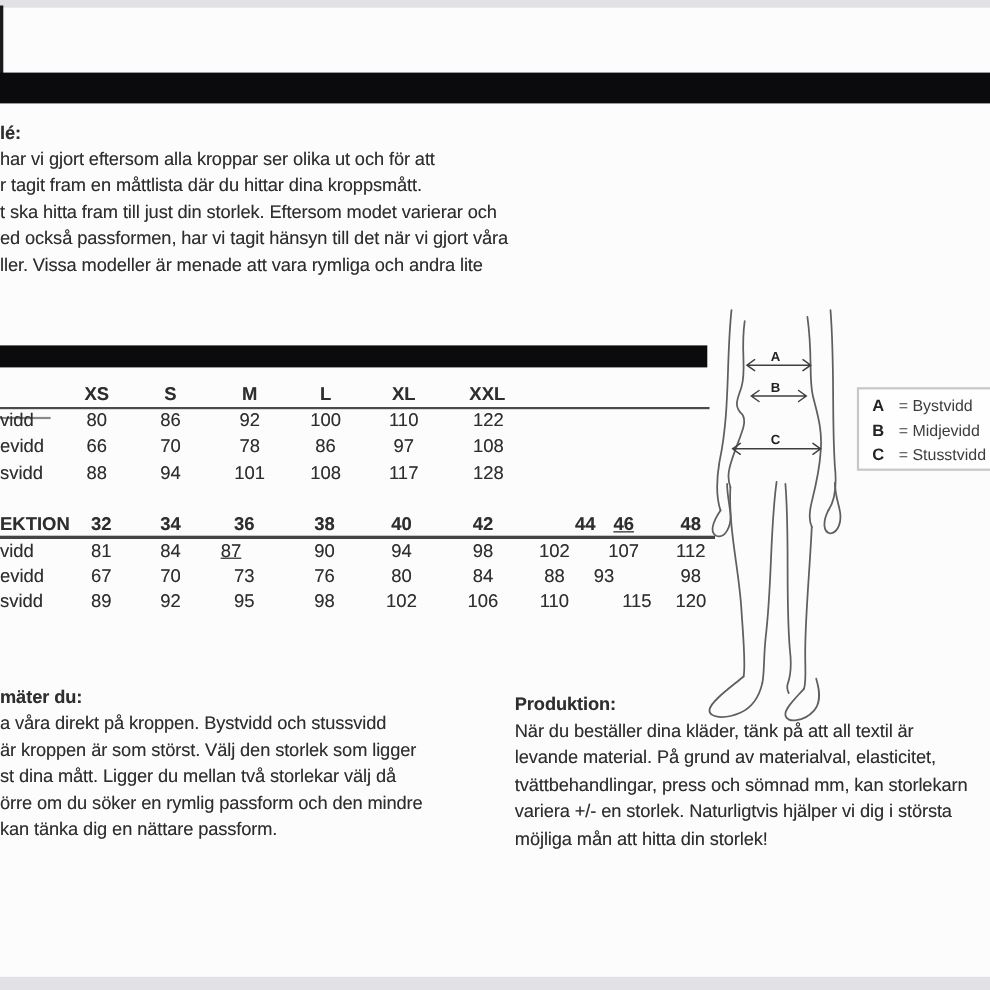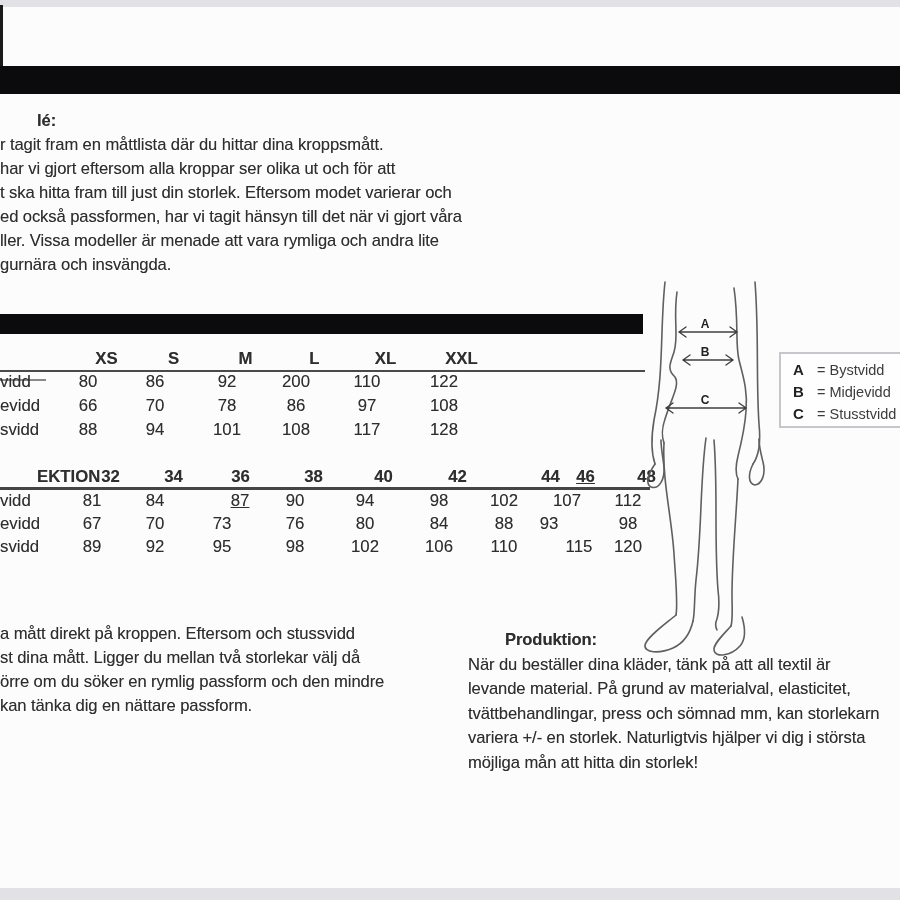--- a/index.html
+++ b/index.html
@@ -8,21 +8,21 @@
     background:#fcfcfd;
     font-family:"Liberation Sans", sans-serif;
     color:#2e2e2e;
   }
   .abs{position:absolute;}
   .blackbar{background:#0b0b0d;}
   .strip{background:#e1e1e6;}
   .para{font-size:16.6px;line-height:24px;letter-spacing:-0.1px;white-space:nowrap;
         text-shadow:0 0 0.5px rgba(50,50,50,.45);}
   .para .b{font-weight:bold;}
-  .b{font-weight:bold;padding-left:37px;}
+  .b{font-weight:bold;}
   .cell{position:absolute;transform:translateX(-50%);font-size:16.8px;white-space:nowrap;
         text-shadow:0 0 0.5px rgba(50,50,50,.4);}
   .rowlabel{position:absolute;left:0;font-size:16.8px;white-space:nowrap;
         text-shadow:0 0 0.5px rgba(50,50,50,.4);}
   .trow{position:absolute;left:0;width:660px;height:24px;}
   .rule{position:absolute;left:0;background:#4a4a4a;}
   .legend{
     position:absolute;left:779px;top:352px;width:134px;height:76px;
     border:2px solid #c6c6cb;background:#fefefe;box-sizing:border-box;
     padding:7px 0 0 12px;
@@ -35,26 +35,25 @@
 <body>
 
 <div class="abs strip" style="left:0;top:0;width:900px;height:7px;"></div>
 
 <div class="abs" style="left:0;top:5px;width:3px;height:62px;background:#1a1a1a;"></div>
 
 <div class="abs blackbar" style="left:0;top:66px;width:900px;height:28px;"></div>
 
 <div class="abs para" style="left:0;top:109px;">
   <div class="b">lé:</div>
+  <div>har vi gjort eftersom alla kroppar ser olika ut och för att</div>
   <div>r tagit fram en måttlista där du hittar dina kroppsmått.</div>
-  <div>har vi gjort eftersom alla kroppar ser olika ut och för att</div>
   <div>t ska hitta fram till just din storlek. Eftersom modet varierar och</div>
   <div>ed också passformen, har vi tagit hänsyn till det när vi gjort våra</div>
   <div>ller. Vissa modeller är menade att vara rymliga och andra lite</div>
-  <div>gurnära och insvängda.</div>
 </div>
 
 <div class="abs blackbar" style="left:0;top:314px;width:643px;height:20px;"></div>
 
 <div class="abs" style="left:0;top:0;width:900px;height:0;">
   <div class="trow" style="top:349px;">
     <span class="cell b" style="left:88px;">XS</span>
     <span class="cell b" style="left:155px;">S</span>
     <span class="cell b" style="left:227px;">M</span>
     <span class="cell b" style="left:296px;">L</span>
@@ -62,21 +61,21 @@
     <span class="cell b" style="left:443px;">XXL</span>
   </div>
   <div class="rule" style="top:370px;width:645px;height:2px;"></div>
   <div class="rule" style="top:379px;width:46px;height:2px;background:#8a8a8a;"></div>
 
   <div class="trow" style="top:372px;">
     <span class="rowlabel">vidd</span>
     <span class="cell" style="left:88px;">80</span>
     <span class="cell" style="left:155px;">86</span>
     <span class="cell" style="left:227px;">92</span>
-    <span class="cell" style="left:296px;">200</span>
+    <span class="cell" style="left:296px;">100</span>
     <span class="cell" style="left:367px;">110</span>
     <span class="cell" style="left:444px;">122</span>
   </div>
   <div class="trow" style="top:396px;">
     <span class="rowlabel">evidd</span>
     <span class="cell" style="left:88px;">66</span>
     <span class="cell" style="left:155px;">70</span>
     <span class="cell" style="left:227px;">78</span>
     <span class="cell" style="left:296px;">86</span>
     <span class="cell" style="left:367px;">97</span>
@@ -105,21 +104,21 @@
     <span class="cell b" style="left:532px;">44</span>
     <span class="cell b" style="left:567px;text-decoration:underline;">46</span>
     <span class="cell b" style="left:628px;">48</span>
   </div>
   <div class="rule" style="top:487px;width:650px;height:3px;background:#454545;"></div>
 
   <div class="trow" style="top:491px;">
     <span class="rowlabel">vidd</span>
     <span class="cell" style="left:92px;">81</span>
     <span class="cell" style="left:155px;">84</span>
-    <span class="cell" style="left:240px;text-decoration:underline;">87</span>
+    <span class="cell" style="left:210px;text-decoration:underline;">87</span>
     <span class="cell" style="left:295px;">90</span>
     <span class="cell" style="left:365px;">94</span>
     <span class="cell" style="left:439px;">98</span>
     <span class="cell" style="left:504px;">102</span>
     <span class="cell" style="left:567px;">107</span>
     <span class="cell" style="left:628px;">112</span>
   </div>
   <div class="trow" style="top:514px;">
     <span class="rowlabel">evidd</span>
     <span class="cell" style="left:92px;">67</span>
@@ -188,21 +187,23 @@
   </div>
   <div class="lrow">
     <span class="ltr">B</span><span>= Midjevidd</span>
   </div>
   <div class="lrow">
     <span class="ltr">C</span><span>= Stusstvidd</span>
   </div>
 </div>
 
 <div class="abs para" style="left:0;top:622px;">
-  <div>a mått direkt på kroppen. Eftersom och stussvidd</div>
+  <div class="b">mäter du:</div>
+  <div>a våra direkt på kroppen. Bystvidd och stussvidd</div>
+  <div>är kroppen är som störst. Välj den storlek som ligger</div>
   <div>st dina mått. Ligger du mellan två storlekar välj då</div>
   <div>örre om du söker en rymlig passform och den mindre</div>
   <div>kan tänka dig en nättare passform.</div>
 </div>
 
 <div class="abs para" style="left:468px;top:628px;width:432px;overflow:hidden;line-height:24.5px;">
   <div class="b">Produktion:</div>
   <div>När du beställer dina kläder, tänk på att all textil är</div>
   <div>levande material. På grund av materialval, elasticitet,</div>
   <div>tvättbehandlingar, press och sömnad mm, kan storlekarn</div>

